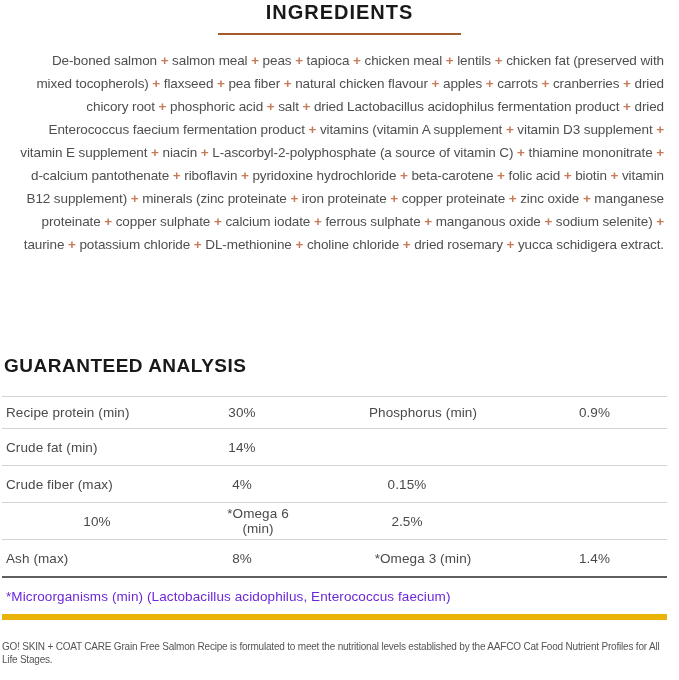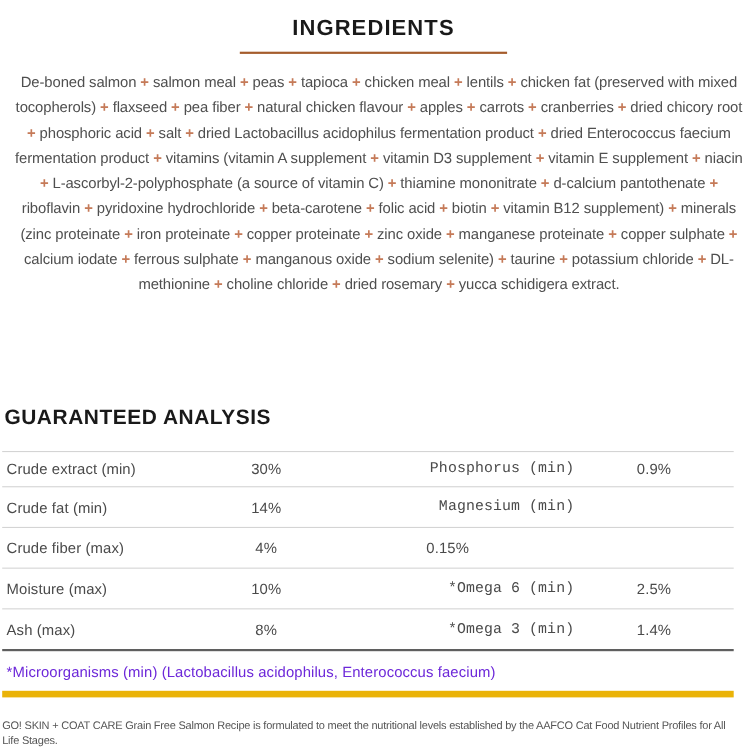--- a/index.html
+++ b/index.html
@@ -12,39 +12,39 @@
     width: 679px;
     height: 680px;
     background: #ffffff;
     overflow: hidden;
     box-sizing: border-box;
     font-family: "Liberation Sans", sans-serif;
     color: #4a4a4a;
   }
   .ing-title {
     margin: 0;
-    padding-top: 16px;
+    padding-top: 2px;
     text-align: center;
     font-size: 20px;
     line-height: 20px;
     font-weight: bold;
     letter-spacing: 1px;
     color: #191919;
   }
   .title-rule {
     width: 243px;
     height: 2px;
     margin: 11px auto 0 auto;
     background: var(--underline-color, #a55c2c);
   }
   .ing-text {
     height: 235px;
-    margin: 12px 0 0 0;
+    margin: 12px 12px 0 0;
     padding: 2px 3px 0 13px;
-    text-align: center;
+    text-align: right;
     font-size: 13.5px;
     line-height: 23px;
     letter-spacing: -0.1px;
     color: #4f4f4f;
     overflow: hidden;
   }
   .plus {
     color: var(--plus-color, #c57a58);
     font-weight: bold;
   }
@@ -68,21 +68,21 @@
     display: grid;
     grid-template-columns: 190px 100px 230px 145px;
     align-items: center;
     height: 36px;
     border-bottom: 1px solid #d4d4d4;
   }
   .ga-row.first { height: 31px; }
   .ga-row.last { border-bottom: 2px solid #5f5f5f; }
   .ga-cell-label1 { padding-left: 4px; text-align: left; }
   .ga-cell-value1 { text-align: center; }
-  .ga-cell-label2 { padding-left: 32px; text-align: right; font-family: Liberation Mono, monospace; }
+  .ga-cell-label2 { padding-left: 32px; text-align: center; }
   .ga-cell-value2 { text-align: center; }
   .micro-row {
     display: grid;
     grid-template-columns: 520px 145px;
     align-items: center;
     height: 36px;
     width: 665px;
     margin-left: 2px;
     border-bottom: 6px solid #eab308;
     font-size: 13.5px;
@@ -109,37 +109,35 @@
   <h1 class="ing-title">INGREDIENTS</h1>
 
   <div class="title-rule"></div>
 
   <p class="ing-text" id="ingredients-text">De-boned salmon<span class="plus"> + </span>salmon meal<span class="plus"> + </span>peas<span class="plus"> + </span>tapioca<span class="plus"> + </span>chicken meal<span class="plus"> + </span>lentils<span class="plus"> + </span>chicken fat (preserved with mixed tocopherols)<span class="plus"> + </span>flaxseed<span class="plus"> + </span>pea fiber<span class="plus"> + </span>natural chicken flavour<span class="plus"> + </span>apples<span class="plus"> + </span>carrots<span class="plus"> + </span>cranberries<span class="plus"> + </span>dried chicory root<span class="plus"> + </span>phosphoric acid<span class="plus"> + </span>salt<span class="plus"> + </span>dried Lactobacillus acidophilus fermentation product<span class="plus"> + </span>dried Enterococcus faecium fermentation product<span class="plus"> + </span>vitamins (vitamin A supplement<span class="plus"> + </span>vitamin D3 supplement<span class="plus"> + </span>vitamin E supplement<span class="plus"> + </span>niacin<span class="plus"> + </span>L-ascorbyl-2-polyphosphate (a source of vitamin C)<span class="plus"> + </span>thiamine mononitrate<span class="plus"> + </span>d-calcium pantothenate<span class="plus"> + </span>riboflavin<span class="plus"> + </span>pyridoxine hydrochloride<span class="plus"> + </span>beta-carotene<span class="plus"> + </span>folic acid<span class="plus"> + </span>biotin<span class="plus"> + </span>vitamin B12 supplement)<span class="plus"> + </span>minerals (zinc proteinate<span class="plus"> + </span>iron proteinate<span class="plus"> + </span>copper proteinate<span class="plus"> + </span>zinc oxide<span class="plus"> + </span>manganese proteinate<span class="plus"> + </span>copper sulphate<span class="plus"> + </span>calcium iodate<span class="plus"> + </span>ferrous sulphate<span class="plus"> + </span>manganous oxide<span class="plus"> + </span>sodium selenite)<span class="plus"> + </span>taurine<span class="plus"> + </span>potassium chloride<span class="plus"> + </span>DL-methionine<span class="plus"> + </span>choline chloride<span class="plus"> + </span>dried rosemary<span class="plus"> + </span>yucca schidigera extract.</p>
 
   <h2 class="ga-title">GUARANTEED ANALYSIS</h2>
 
   <div class="ga-table" id="ga-table">
       <div class="ga-row first">
-        <span class="ga-cell-label1">Crude extract (min)</span>
+        <span class="ga-cell-label1">Recipe protein (min)</span>
         <span class="ga-cell-value1">30%</span>
         <span class="ga-cell-label2">Phosphorus (min)</span>
         <span class="ga-cell-value2">0.9%</span>
       </div>
       <div class="ga-row">
         <span class="ga-cell-label1">Crude fat (min)</span>
         <span class="ga-cell-value1">14%</span>
-        <span class="ga-cell-label2">Magnesium (min)</span>
       </div>
       <div class="ga-row">
         <span class="ga-cell-label1">Crude fiber (max)</span>
         <span class="ga-cell-value1">4%</span>
         <span class="ga-cell-value2">0.15%</span>
       </div>
       <div class="ga-row">
-        <span class="ga-cell-label1">Moisture (max)</span>
         <span class="ga-cell-value1">10%</span>
         <span class="ga-cell-label2">*Omega 6 (min)</span>
         <span class="ga-cell-value2">2.5%</span>
       </div>
       <div class="ga-row last">
         <span class="ga-cell-label1">Ash (max)</span>
         <span class="ga-cell-value1">8%</span>
         <span class="ga-cell-label2">*Omega 3 (min)</span>
         <span class="ga-cell-value2">1.4%</span>
       </div>

